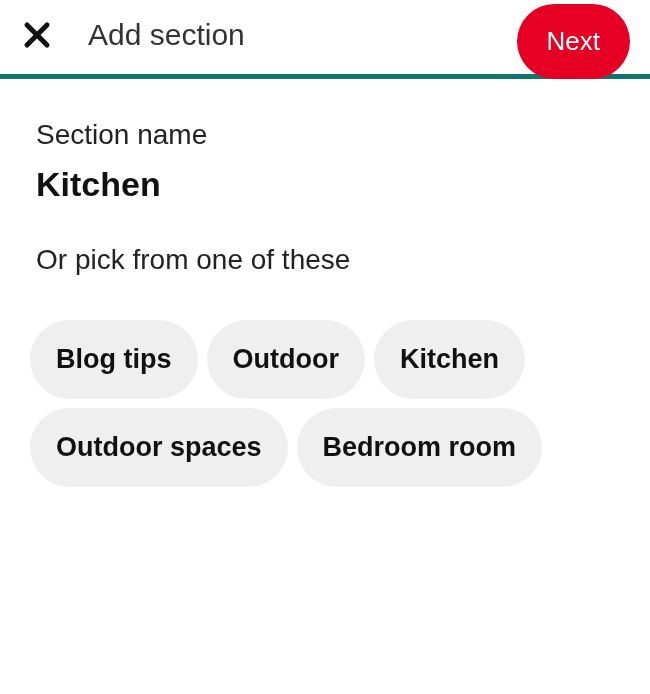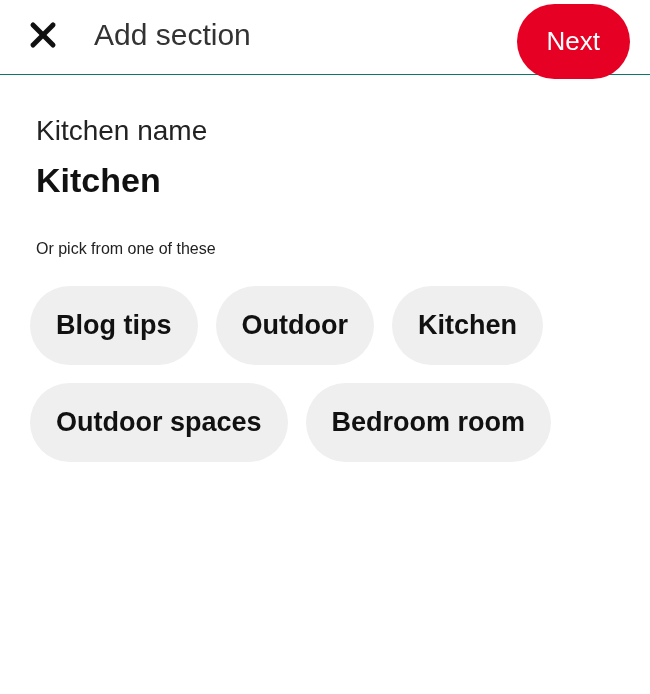--- a/index.html
+++ b/index.html
@@ -10,22 +10,22 @@
     body {
       font-family: -apple-system, BlinkMacSystemFont, "Segoe UI", Helvetica, Arial, sans-serif;
       width: 650px;
       height: 694px;
       background: #fff;
       color: #111;
     }
     .header {
       display: flex;
       align-items: center;
-      padding: 18px 20px 22px 26px;
-      border-bottom: 1px solid #0f766e;
+      padding: 18px 20px 22px 20px;
+      border-bottom: 5px solid #0f766e;
       position: relative;
     }
     .close-icon {
       width: 34px;
       height: 34px;
       display: flex;
       align-items: center;
       justify-content: center;
       cursor: pointer;
       margin-right: 34px;
@@ -65,29 +65,29 @@
       font-size: 34px;
       font-weight: 800;
       color: #111;
       border: none;
       outline: none;
       width: 100%;
       background: transparent;
       margin-bottom: 40px;
     }
     .pick-label {
-      font-size: 16px;
+      font-size: 28px;
       font-weight: 400;
       color: #222;
-      margin-bottom: 28px;
+      margin-bottom: 44px;
     }
     .suggestions {
       display: flex;
       flex-wrap: wrap;
-      gap: 18px;
+      gap: 9px;
       margin-left: -6px;
     }
     .suggestion-chip {
       background: #efefef;
       border: none;
       border-radius: 40px;
       padding: 24px 26px;
       font-size: 27px;
       font-weight: 600;
       color: #111;
@@ -103,21 +103,21 @@
     <svg viewBox="0 0 24 24" fill="none" stroke="#111" stroke-width="4" stroke-linecap="round">
       <line x1="4" y1="4" x2="20" y2="20"></line>
       <line x1="20" y1="4" x2="4" y2="20"></line>
     </svg>
   </div>
   <div class="header-title">Add section</div>
   <button class="next-button">Next</button>
 </div>
 
 <div class="content">
-  <div class="section-name-label">Kitchen name</div>
+  <div class="section-name-label">Section name</div>
   <input type="text" class="section-name-input" value="Kitchen" style="">
   <div class="pick-label">Or pick from one of these</div>
   <div class="suggestions">
     <button class="suggestion-chip">Blog tips</button>
     <button class="suggestion-chip">Outdoor</button>
     <button class="suggestion-chip">Kitchen</button>
     <button class="suggestion-chip">Outdoor spaces</button>
     <button class="suggestion-chip">Bedroom room</button>
   </div>
 </div>

